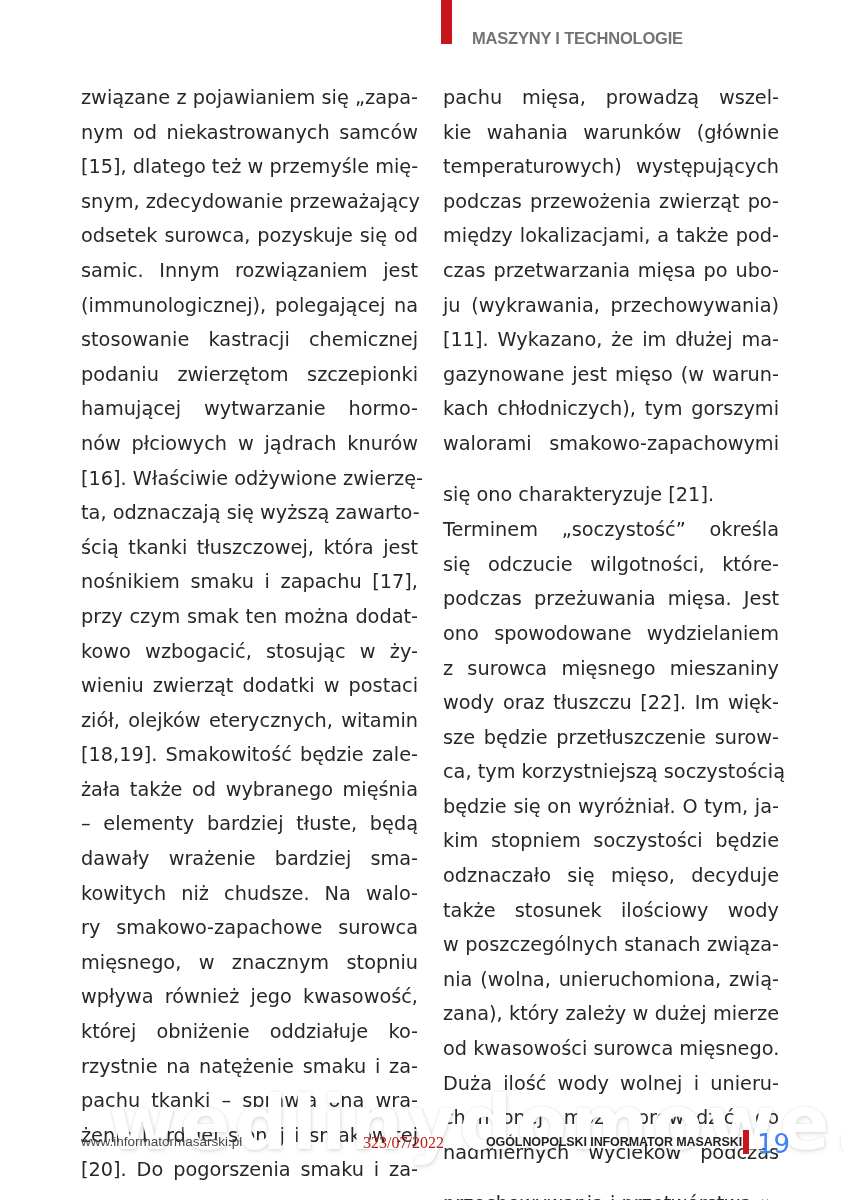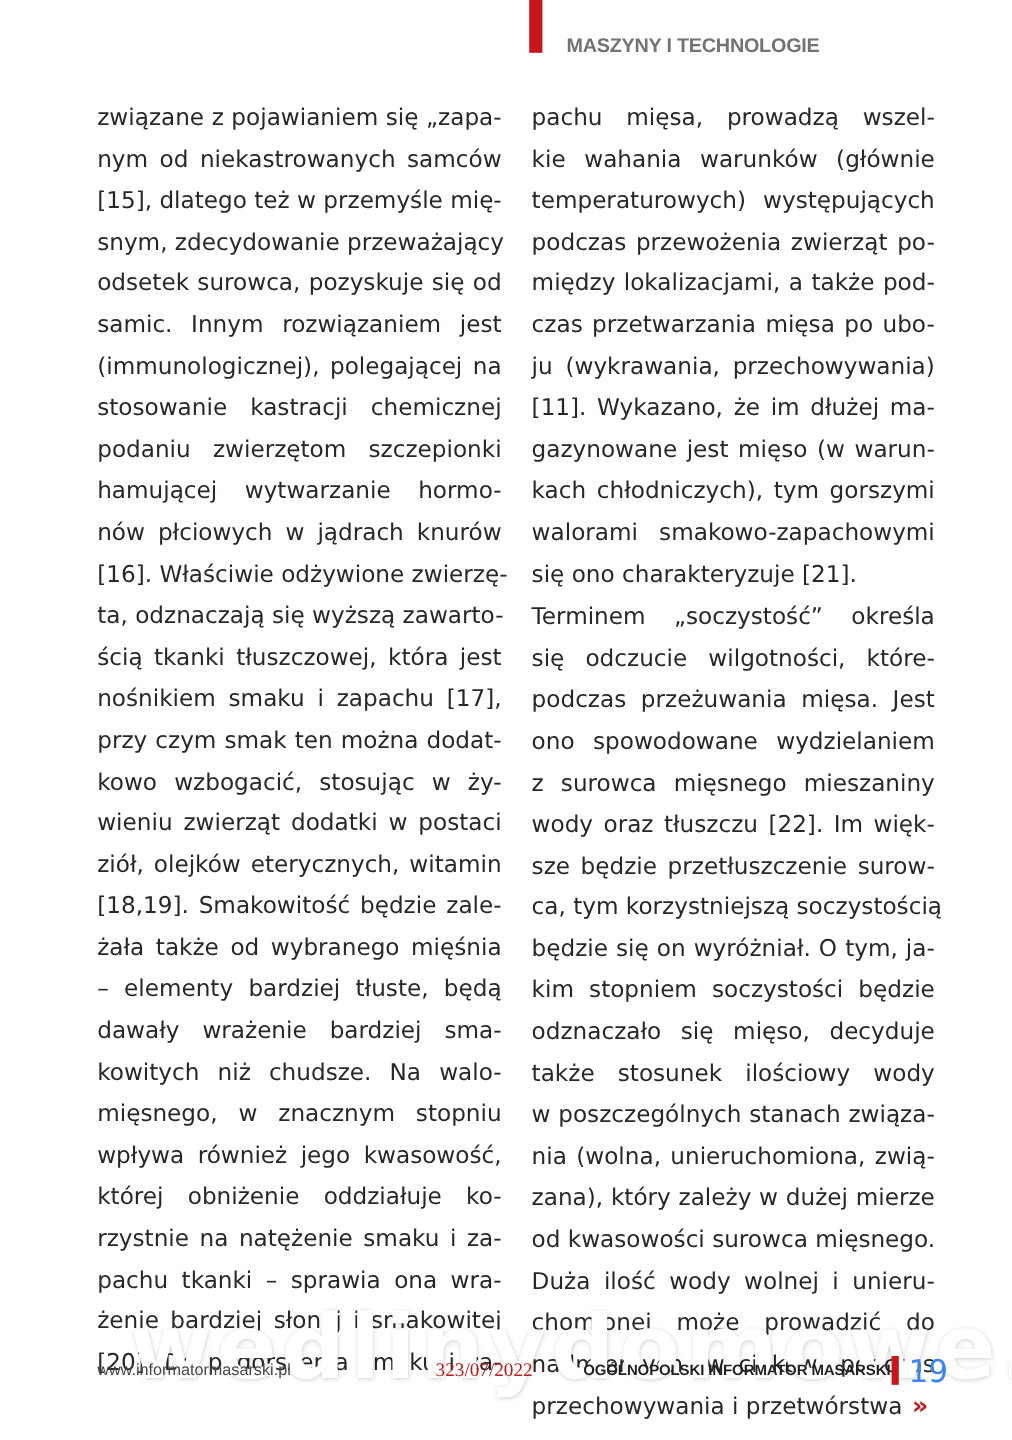--- a/index.html
+++ b/index.html
@@ -44,20 +44,21 @@
       height: 34.6px;
       line-height: 34.6px;
       font-size: 19.3px;
       white-space: nowrap;
       text-align: justify;
       text-align-last: justify;
       color: #2a2627;
     }
     .line.last {
       text-align-last: left;
+      margin-top: 16px;
     }
     .line.para-gap {
       margin-top: 1px;
     }
     .more-arrow {
       color: #c8161d;
       font-weight: bold;
       font-size: 21px;
       margin-left: 8px;
       letter-spacing: -5px;
@@ -150,20 +151,21 @@
   <div class="line">nośnikiem smaku i zapachu [17],</div>
   <div class="line">przy czym smak ten można dodat-</div>
   <div class="line">kowo wzbogacić, stosując w ży-</div>
   <div class="line">wieniu zwierząt dodatki w postaci</div>
   <div class="line">ziół, olejków eterycznych, witamin</div>
   <div class="line">[18,19]. Smakowitość będzie zale-</div>
   <div class="line">żała także od wybranego mięśnia</div>
   <div class="line">– elementy bardziej tłuste, będą</div>
   <div class="line">dawały wrażenie bardziej sma-</div>
   <div class="line">kowitych niż chudsze. Na walo-</div>
+  <div class="line">ry smakowo-zapachowe surowca</div>
   <div class="line">mięsnego, w znacznym stopniu</div>
   <div class="line">wpływa również jego kwasowość,</div>
   <div class="line">której obniżenie oddziałuje ko-</div>
   <div class="line">rzystnie na natężenie smaku i za-</div>
   <div class="line">pachu tkanki – sprawia ona wra-</div>
   <div class="line">żenie bardziej słonej i smakowitej</div>
   <div class="line">[20]. Do pogorszenia smaku i za-</div>
 </div>
 
 <div class="column col-right">

